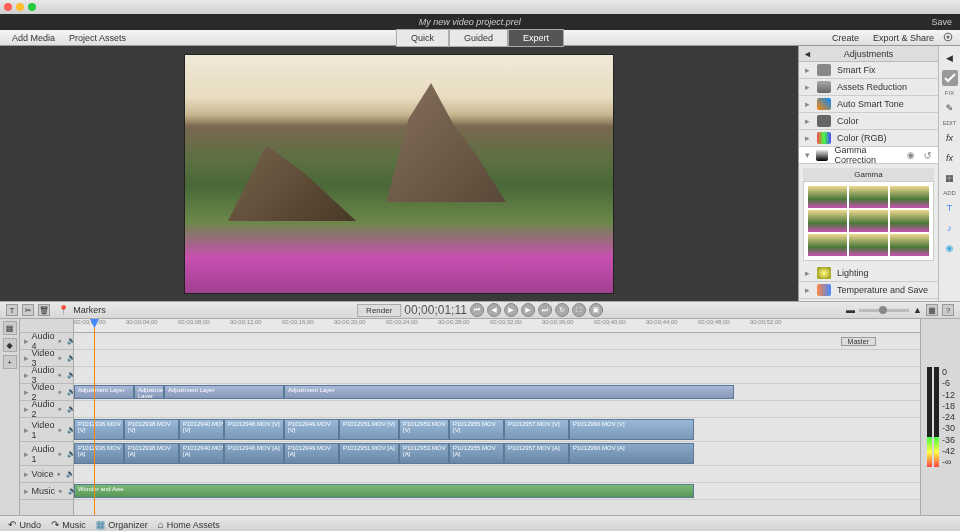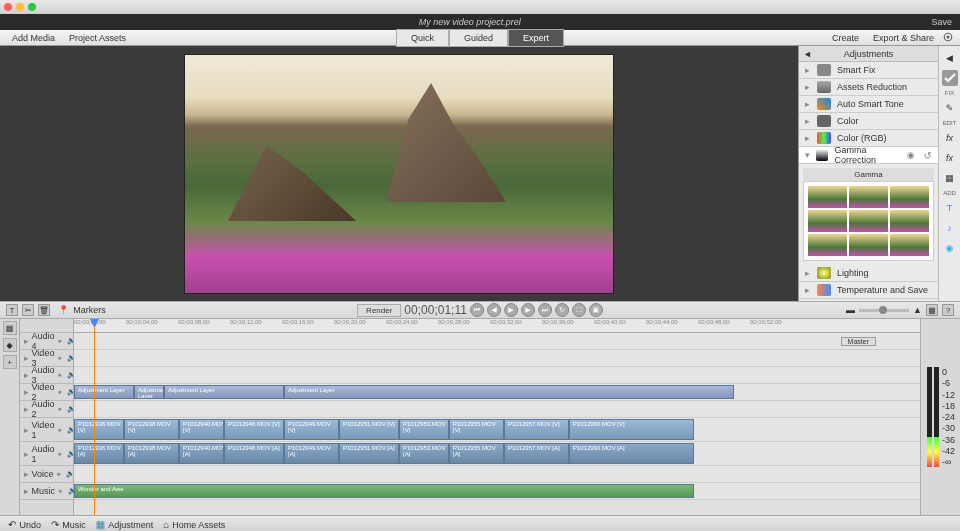--- a/index.html
+++ b/index.html
@@ -416,19 +416,19 @@
   <div class="bb-btn">
       <span class="bb-icon">↶</span>
       <span>Undo</span>
     </div>
   <div class="bb-btn disabled">
       <span class="bb-icon">↷</span>
       <span>Music</span>
     </div>
   <div class="bb-btn">
       <span class="bb-icon" style="color:#48a">▦</span>
-      <span>Adjustment</span>
+      <span>Organizer</span>
     </div>
   <div class="bb-btn">
       <span class="bb-icon">⌂</span>
       <span>Home Assets</span>
     </div>
 </div>
 
 </body></html>

